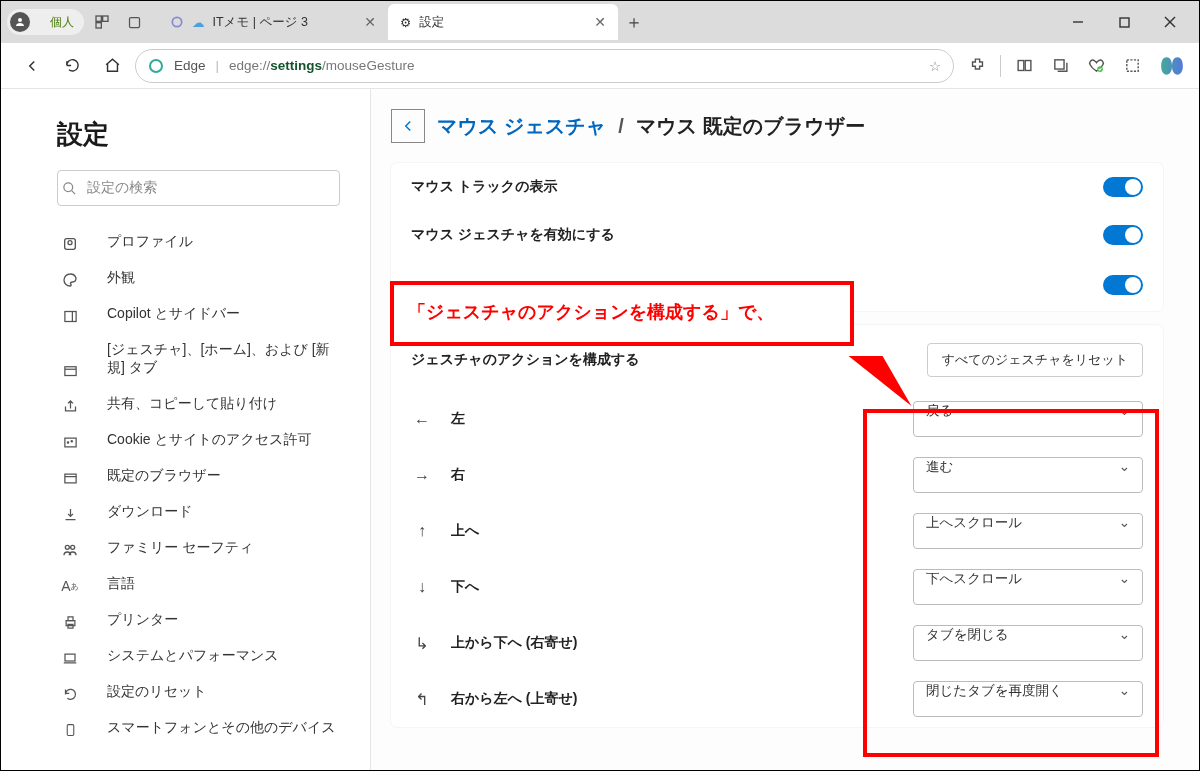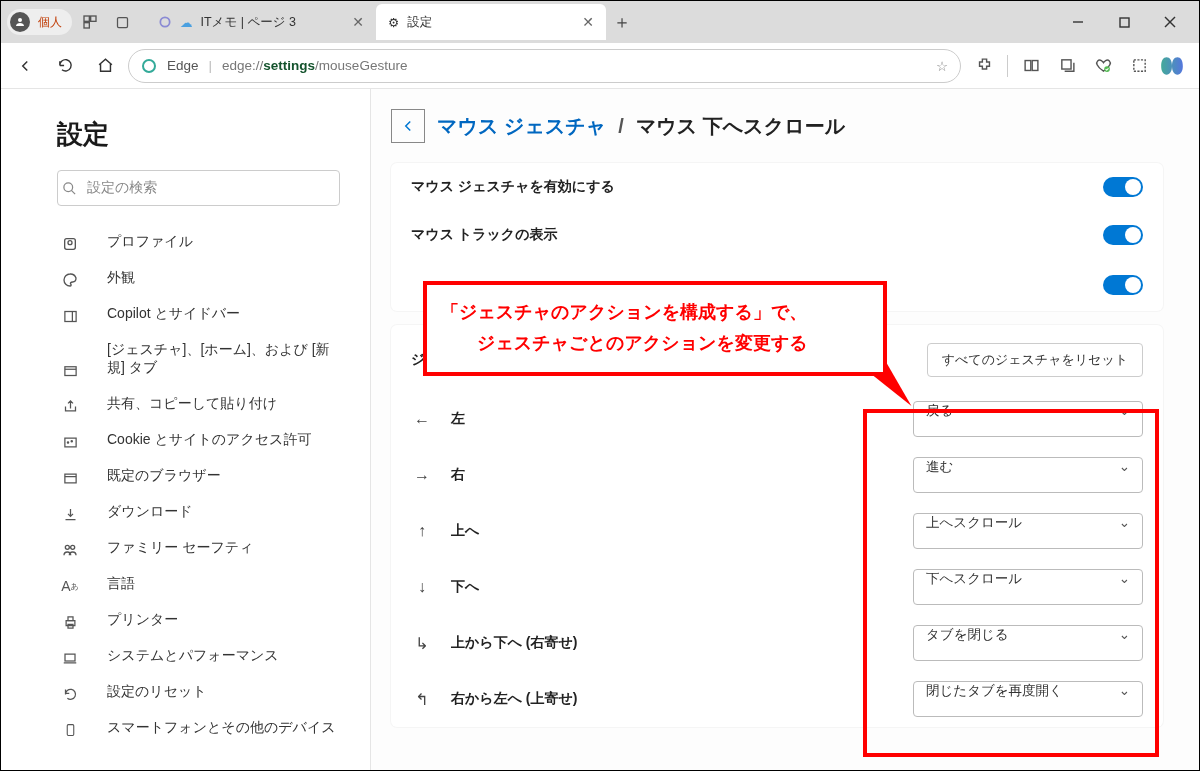--- a/index.html
+++ b/index.html
@@ -15,43 +15,43 @@
 
 .titlebar {
   height: 42px;
   background: #dcdcdc;
   display: flex;
   align-items: center;
   padding: 0 6px;
   gap: 4px;
 }
 .profile-chip {
-  display: flex; align-items: center; gap:8px;
+  display: flex; align-items: center; gap:20px;
   background: #eee; border-radius: 14px; padding: 3px 10px 3px 3px;
-  font-size: 12px; color:#c2410c;
+  font-size: 12px; color:#4d7c0f;
 }
 .avatar-circ { width:20px; height:20px; border-radius:50%; background:#555; display:flex;align-items:center;justify-content:center;color:#fff;font-size:11px;}
 .tb-icon { width:28px; height:28px; display:flex;align-items:center;justify-content:center; color:#555;}
 .tabs { display:flex; margin-left:6px; gap:0;}
 .tab {
   display:flex; align-items:center; gap:8px;
   padding: 0 12px; height:36px;
   font-size:12.5px; color:#333;
   border-radius: 6px 6px 0 0;
   min-width: 230px;
   position:relative;
 }
 .tab.active { background:#fff;}
 .tab .close { margin-left:auto; font-size:14px; color:#666;}
 .newtab { width:32px; display:flex;align-items:center;justify-content:center; color:#444;font-size:18px;}
 .win-controls { margin-left:auto; display:flex;}
 .win-btn { width:46px; height:32px; display:flex;align-items:center;justify-content:center; color:#333;}
 
 .toolbar {
-  height:46px; background:#fff; display:flex; align-items:center; padding:0 7px; gap:6px;
+  height:46px; background:#fff; display:flex; align-items:center; padding:0 14px; gap:6px;
   border-bottom:1px solid #e5e5e5;
 }
 .tool { width:34px;height:34px;display:flex;align-items:center;justify-content:center;color:#555;border-radius:4px;}
 .url-bar {
   flex:1; display:flex; align-items:center; gap:10px;
   border:1px solid #ccc; border-radius:18px; height:34px; padding:0 12px;
   font-size:13.5px; color:#666;
 }
 .url-bar .divider { color:#bbb;}
 .url-bar .url-text { color:#777;}
@@ -118,21 +118,21 @@
 .g-label { flex:0 0 230px; font-weight:600;}
 .g-select {
   margin-left:auto; width:230px;
   border:1px solid #bbb; border-radius:4px; height:36px;
   display:flex; align-items:flex-start; justify-content:space-between;
   padding:0 12px; font-size:13.5px; color:#333; background:#fff;
 }
 .chev { color:#555;}
 
 .callout {
-  position:absolute; left:422px; top:280px; width:464px;
+  position:absolute; left:389px; top:280px; width:464px;
   border:4px solid #ff0000; background:#fff; padding:12px 14px 14px;
   font-size:18px; font-weight:700; color:#ff0000;
   z-index:50;
   line-height:1.7;
 }
 .callout .line2{ padding-left:36px;}
 .callout-tail {
   position:absolute; left:862px; top:355px; width:0;height:0;
   border-left: 34px solid transparent;
   border-right: 0 solid transparent;
@@ -423,30 +423,30 @@
 
   <div class="main">
     <div class="breadcrumb">
       <div class="back-box">
           <svg width="18" height="18" viewBox="0 0 24 24" fill="none" stroke="#0078d4" stroke-width="2">
             <path d="M15 6l-6 6 6 6M4 12h0"></path>
           </svg>
         </div>
       <span class="bc-link">マウス ジェスチャ</span>
       <span class="bc-sep">/</span>
-      <span>マウス 下へスクロール</span>
+      <span>マウス 既定のブラウザー</span>
     </div>
 
     <div class="card">
       <div class="toggle-row">
+        <span>マウス トラックの表示</span>
+        <div class="toggle"></div>
+      </div>
+      <div class="toggle-row">
         <span>マウス ジェスチャを有効にする</span>
-        <div class="toggle"></div>
-      </div>
-      <div class="toggle-row">
-        <span>マウス トラックの表示</span>
         <div class="toggle"></div>
       </div>
       <div class="toggle-row" style="height:52px">
         <span></span>
         <div class="toggle"></div>
       </div>
     </div>
 
     <div style="height:14px"></div>
 
@@ -503,16 +503,15 @@
             <span>閉じたタブを再度開く</span>
             <span class="chev">⌄</span>
           </div>
       </div>
     </div>
   </div>
 </div>
 
 <div class="callout">
   <div>「ジェスチャのアクションを構成する」で、</div>
-  <div class="line2">ジェスチャごとのアクションを変更する</div>
 </div>
 <div class="callout-tail"></div>
 <div class="red-box"></div>
 
 </body></html>

